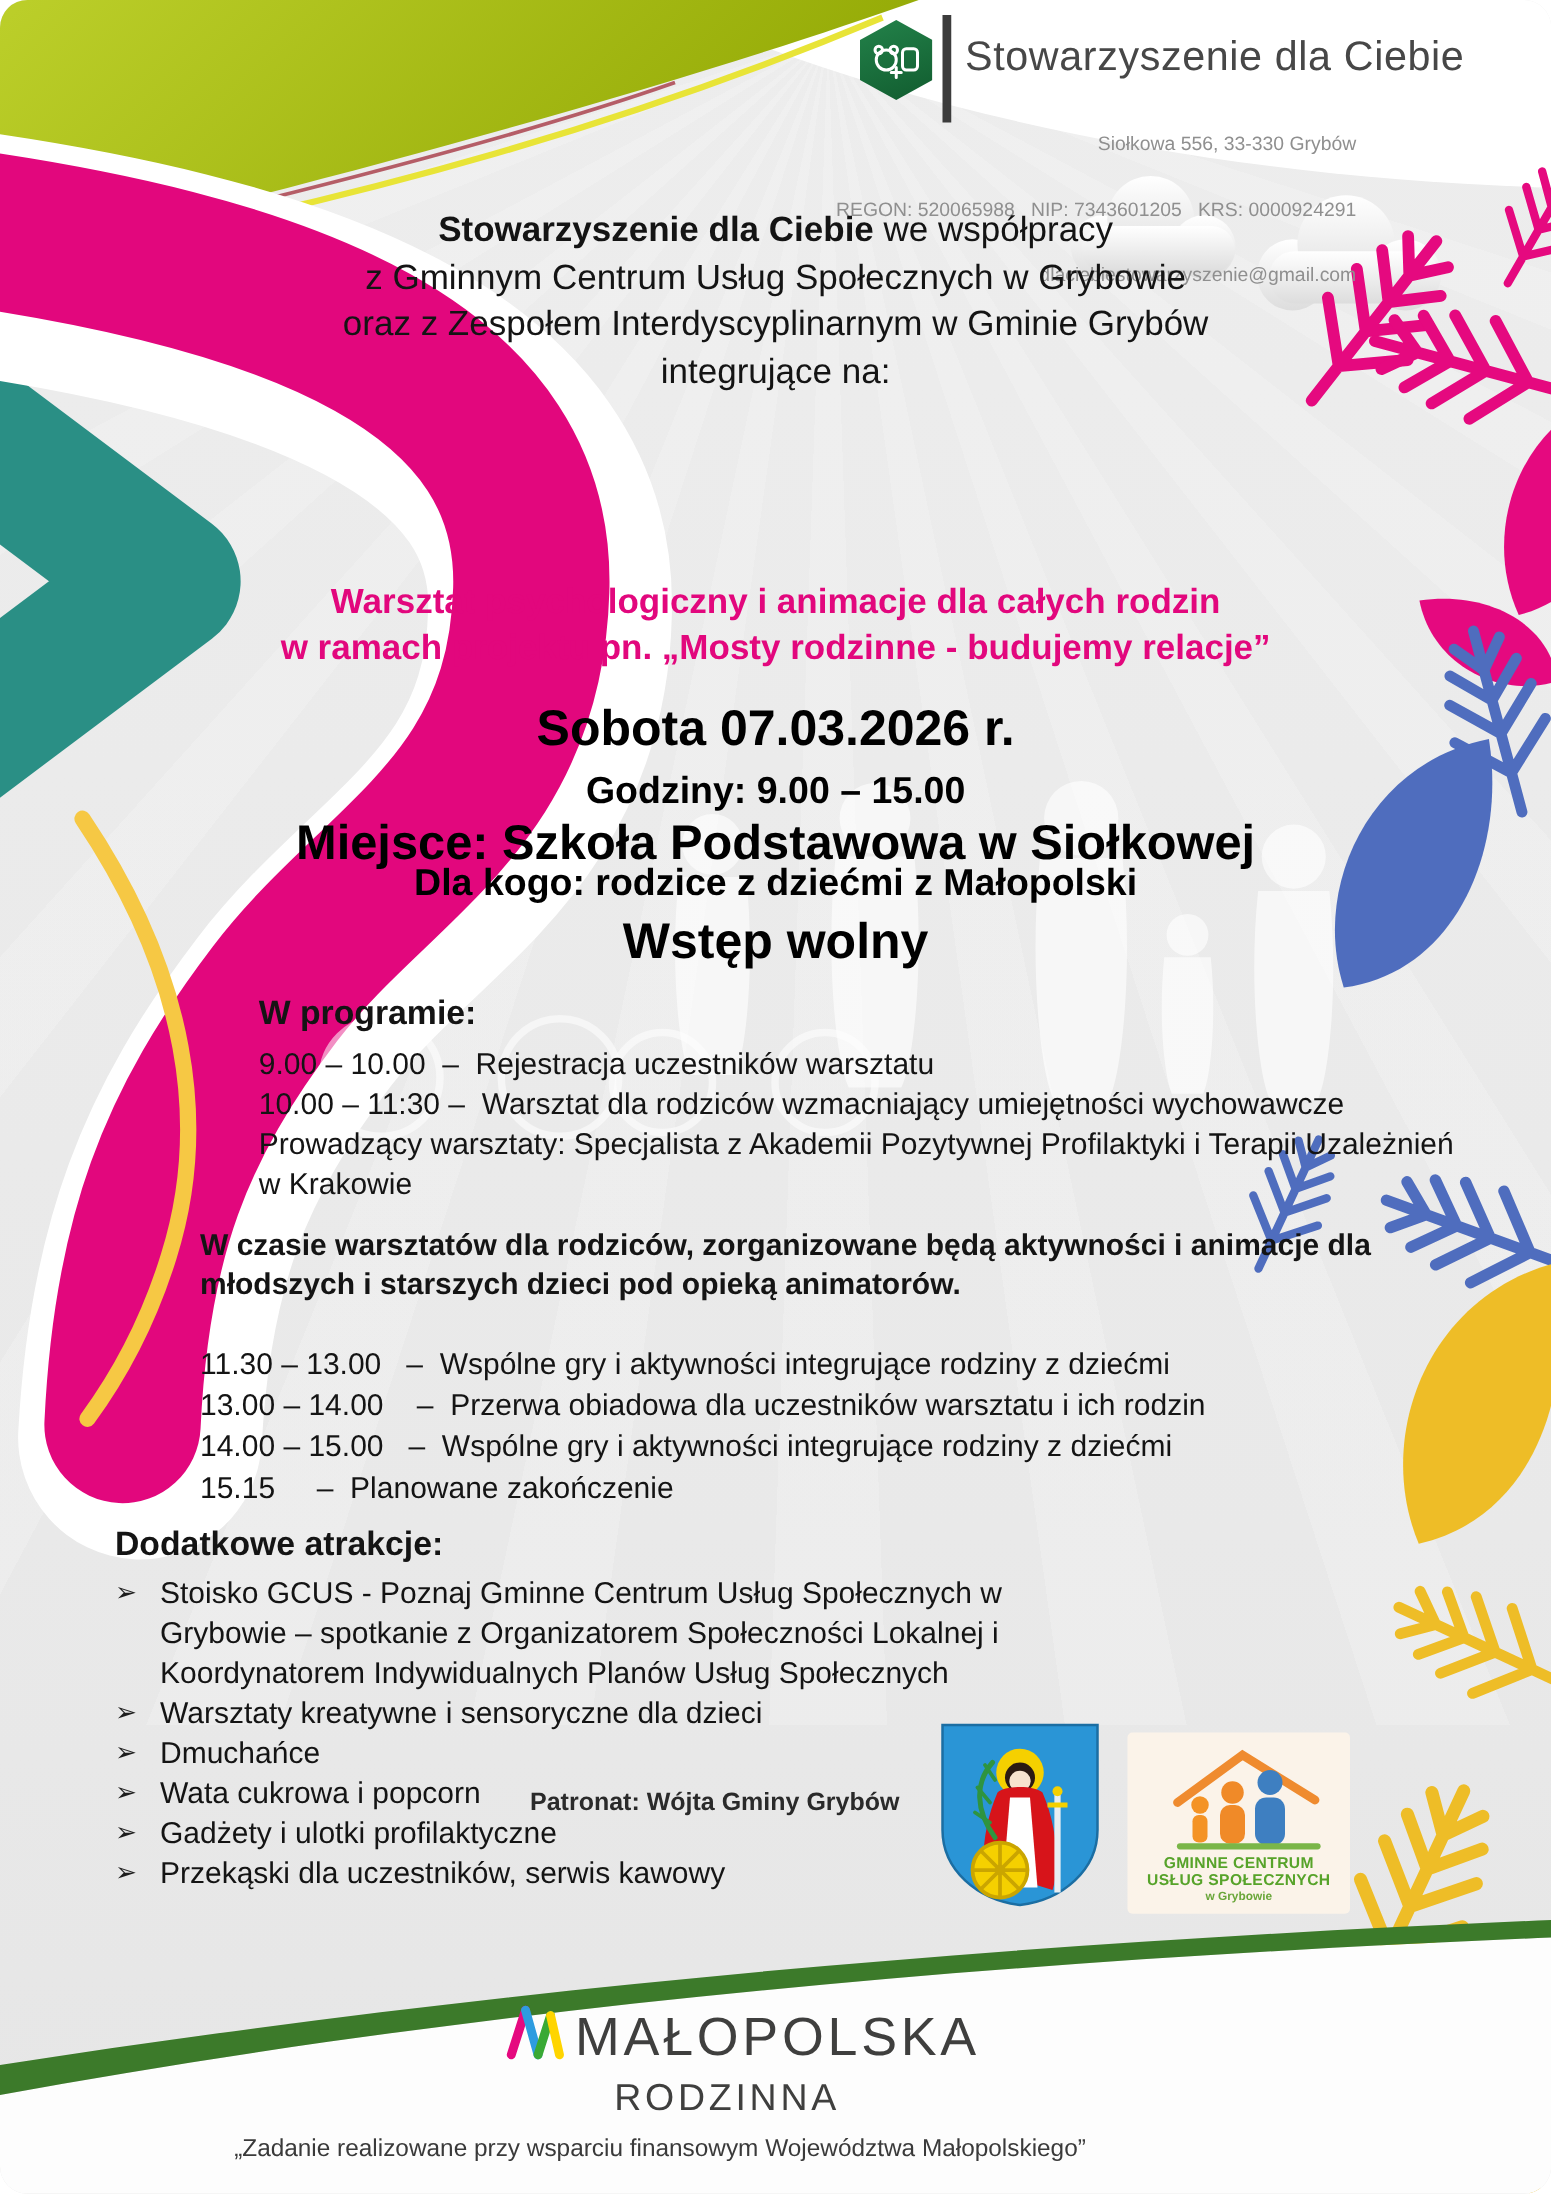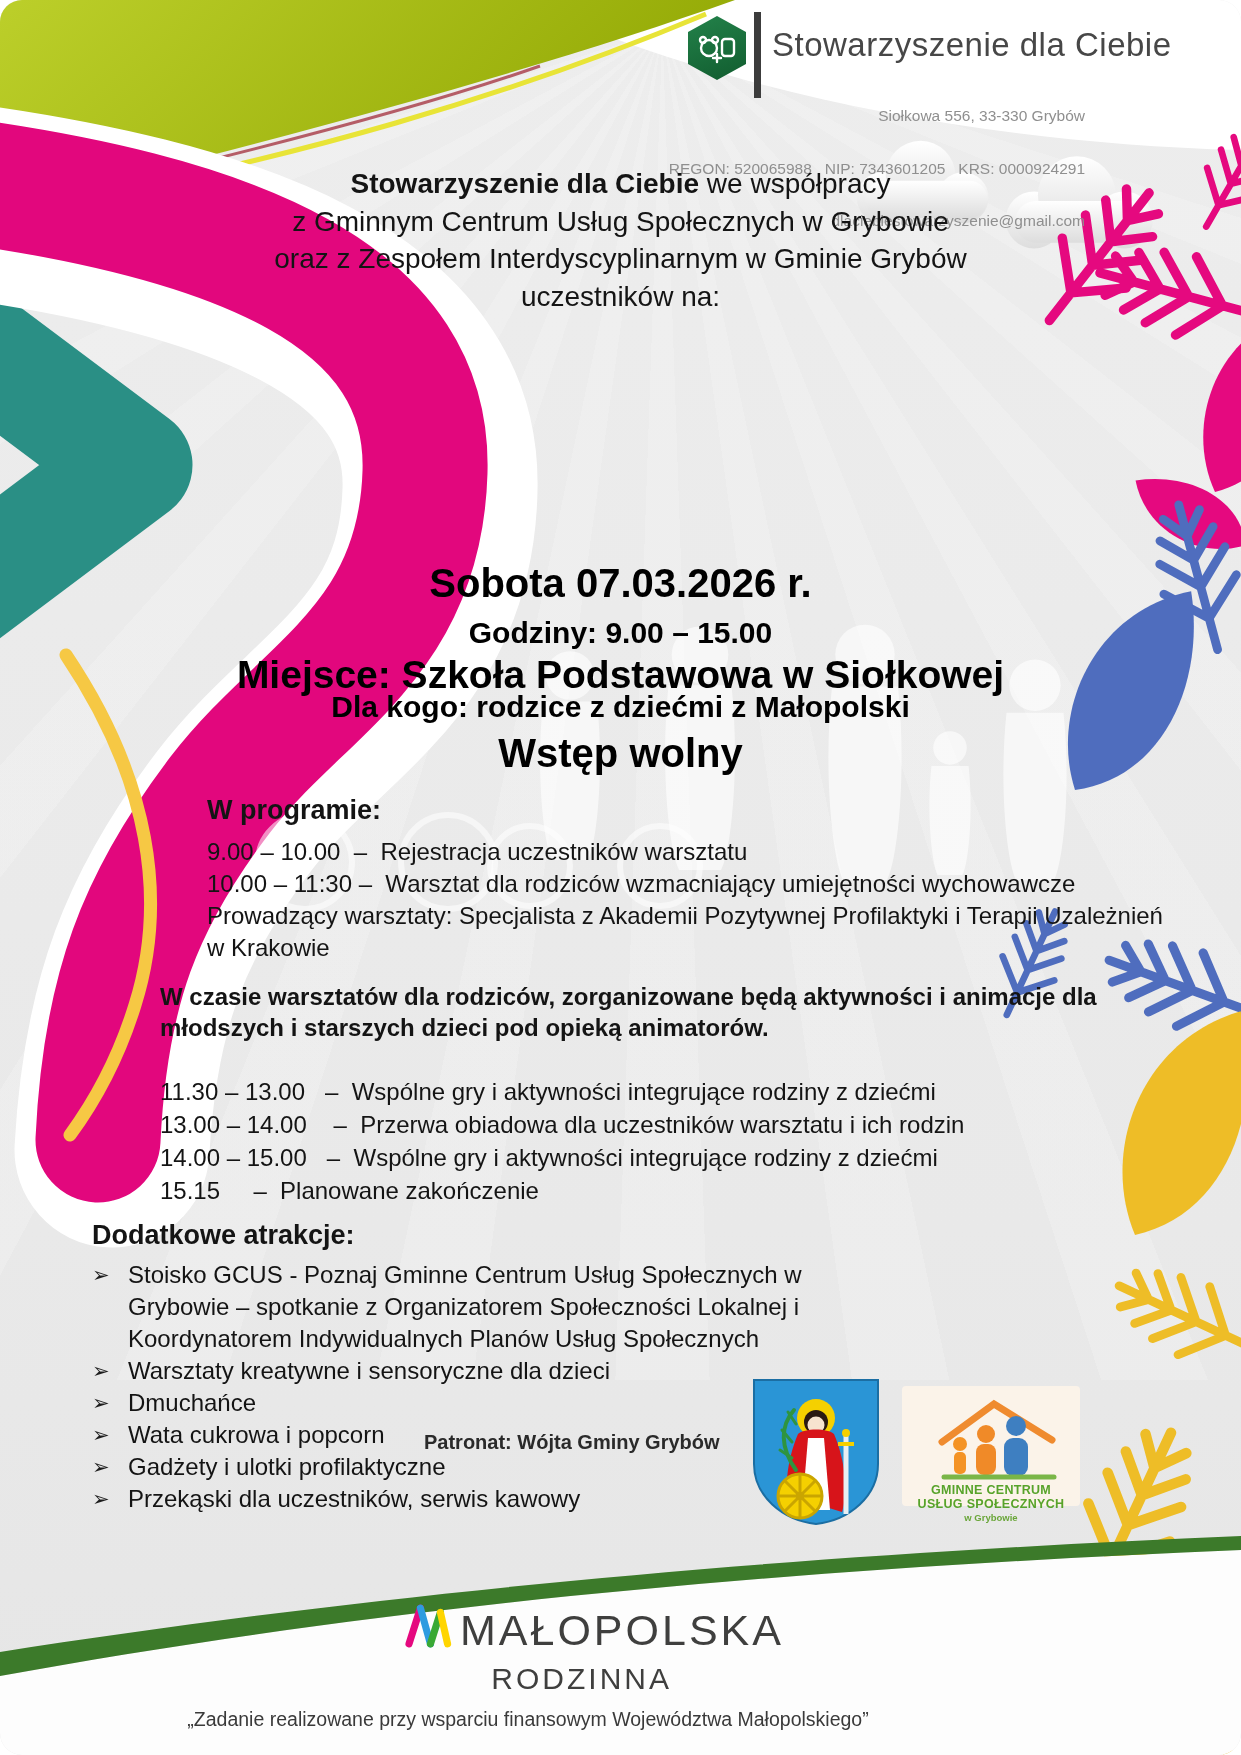--- a/index.html
+++ b/index.html
@@ -39,21 +39,21 @@
   
   .attr{position:absolute;left:92px;top:1220px;width:800px;}
   .attr-h{font-size:27px;font-weight:700;margin-bottom:8px;}
   .b-row{display:flex;align-items:flex-start;}
   .b-mark{width:24px;flex:0 0 24px;margin-right:12px;font-size:21px;line-height:32px;color:#1d1d1d;}
   .b-text{font-size:24px;line-height:32px;}
   .b-text.wide{max-width:752px;}
   .patronat{position:absolute;left:424px;top:1431px;font-size:20px;font-weight:600;color:#2a2a2a;}
   
   .coa{position:absolute;left:750px;top:1378px;width:132px;height:150px;}
-  .gcus{position:absolute;left:902px;top:1386px;width:178px;height:120px;background:#fbf3e9;border-radius:4px;}
+  .gcus{position:absolute;left:902px;top:1386px;width:178px;height:145px;background:#fbf3e9;border-radius:4px;}
   .gcus svg{position:absolute;left:0;top:0;}
   .gcus-t1{position:absolute;left:0;width:178px;top:97px;text-align:center;font-size:12.5px;font-weight:700;color:#57a32a;letter-spacing:.3px;}
   .gcus-t2{position:absolute;left:0;width:178px;top:111px;text-align:center;font-size:12.5px;font-weight:700;color:#57a32a;letter-spacing:.3px;}
   .gcus-t3{position:absolute;left:0;width:178px;top:126px;text-align:center;font-size:9.5px;font-weight:700;color:#6aa63a;}
   
   .mlogo{position:absolute;left:404px;top:1600px;}
   .mword{position:absolute;left:460px;top:1606px;font-size:43px;font-weight:500;color:#3f3f3e;letter-spacing:3px;}
   .mword2{position:absolute;left:460px;top:1662px;width:212px;text-align:right;font-size:30px;font-weight:500;color:#3f3f3e;letter-spacing:3px;}
   .quote{position:absolute;left:0;top:1708px;width:1056px;text-align:center;font-size:19.5px;font-weight:500;color:#3a3a3a;}
 </style>
@@ -167,23 +167,27 @@
   <div class="addr">
     <div>Siołkowa 556, 33-330 Grybów</div>
     <div>REGON: 520065988   NIP: 7343601205   KRS: 0000924291</div>
     <div>dlaciebiestowarzyszenie@gmail.com</div>
   </div>
 
   <div class="center intro">
     <div><b>Stowarzyszenie dla Ciebie</b><span> we współpracy</span></div>
     <div>z Gminnym Centrum Usług Społecznych w Grybowie</div>
     <div>oraz z Zespołem Interdyscyplinarnym w Gminie Grybów</div>
-    <div>uczestników na:</div>
-  </div>
-
+    <div>integrujące na:</div>
+  </div>
+
+  <div class="center subtitle">
+    <div>Warsztat psychologiczny i animacje dla całych rodzin</div>
+    <div>w ramach projektu pn. „Mosty rodzinne - budujemy relacje”</div>
+  </div>
 
   <div class="center date">Sobota 07.03.2026 r.</div>
   <div class="center hours">Godziny: 9.00 – 15.00</div>
   <div class="center place">Miejsce: Szkoła Podstawowa w Siołkowej</div>
   <div class="center audience">Dla kogo: rodzice z dziećmi z Małopolski</div>
   <div class="center admission">Wstęp wolny</div>
 
   <div class="program">
     <div class="prog-h">W programie:</div>
     <div class="prog-line">9.00 – 10.00  –  Rejestracja uczestników warsztatu</div>

